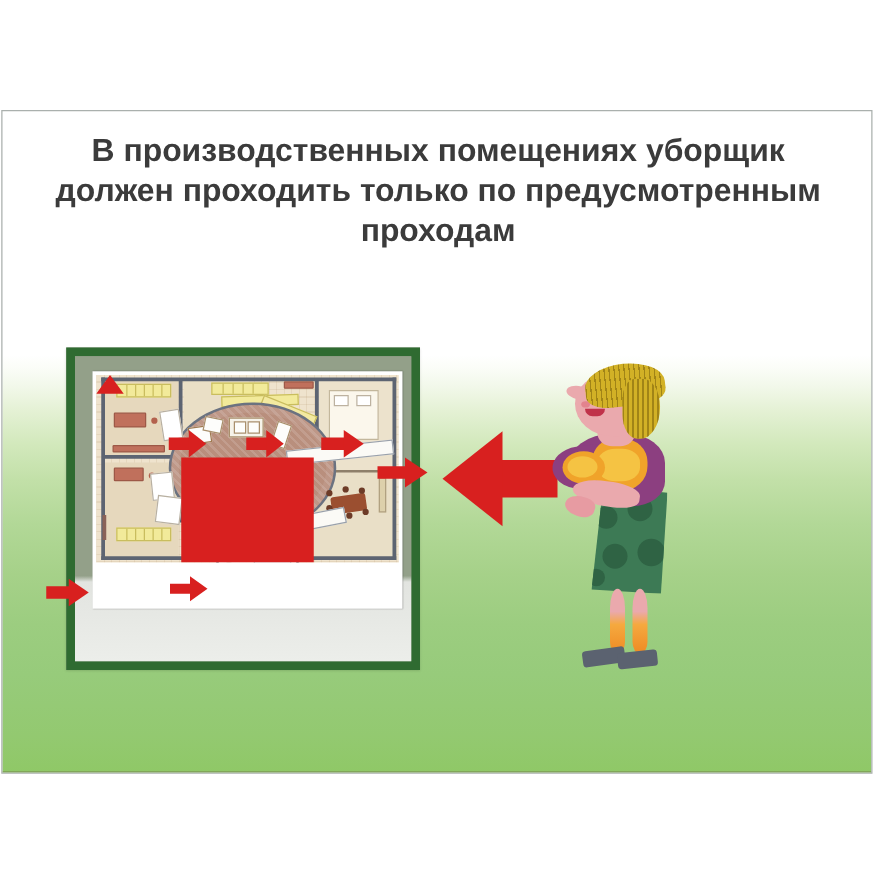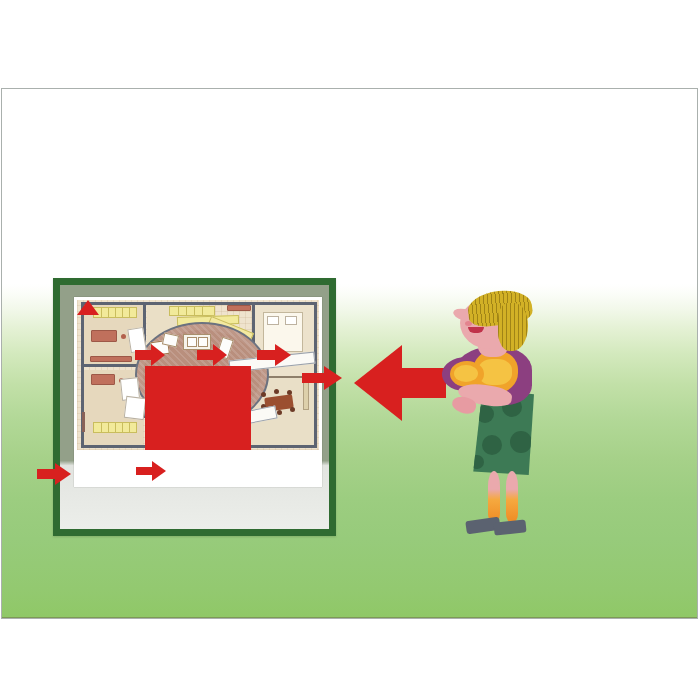--- a/index.html
+++ b/index.html
@@ -132,20 +132,23 @@
     content:"";position:absolute;left:0;right:0;bottom:0;height:1px;background:#7d9a56;
   }
 </style>
 </head>
 <body>
 
 <div id="poster">
 
   <div class="panel">
 
+    <div class="title">В производственных помещениях уборщик
+должен проходить только по предусмотренным
+проходам</div>
 
     <div class="frame">
       <div class="frame-inner">
 
         <div class="plan">
           <div class="plan-body">
             <div class="tex"></div>
 
             <div class="roomfill" style="left:6px;top:4px;width:60px;height:60px;background:#e6d8bd;"></div>
             <div class="roomfill" style="left:6px;top:70px;width:60px;height:78px;background:#e6d8bd;"></div>

